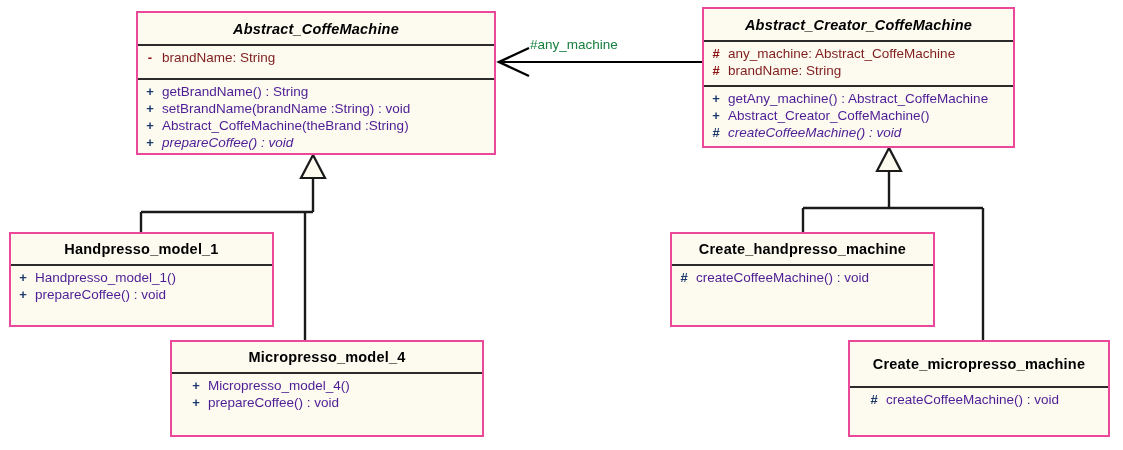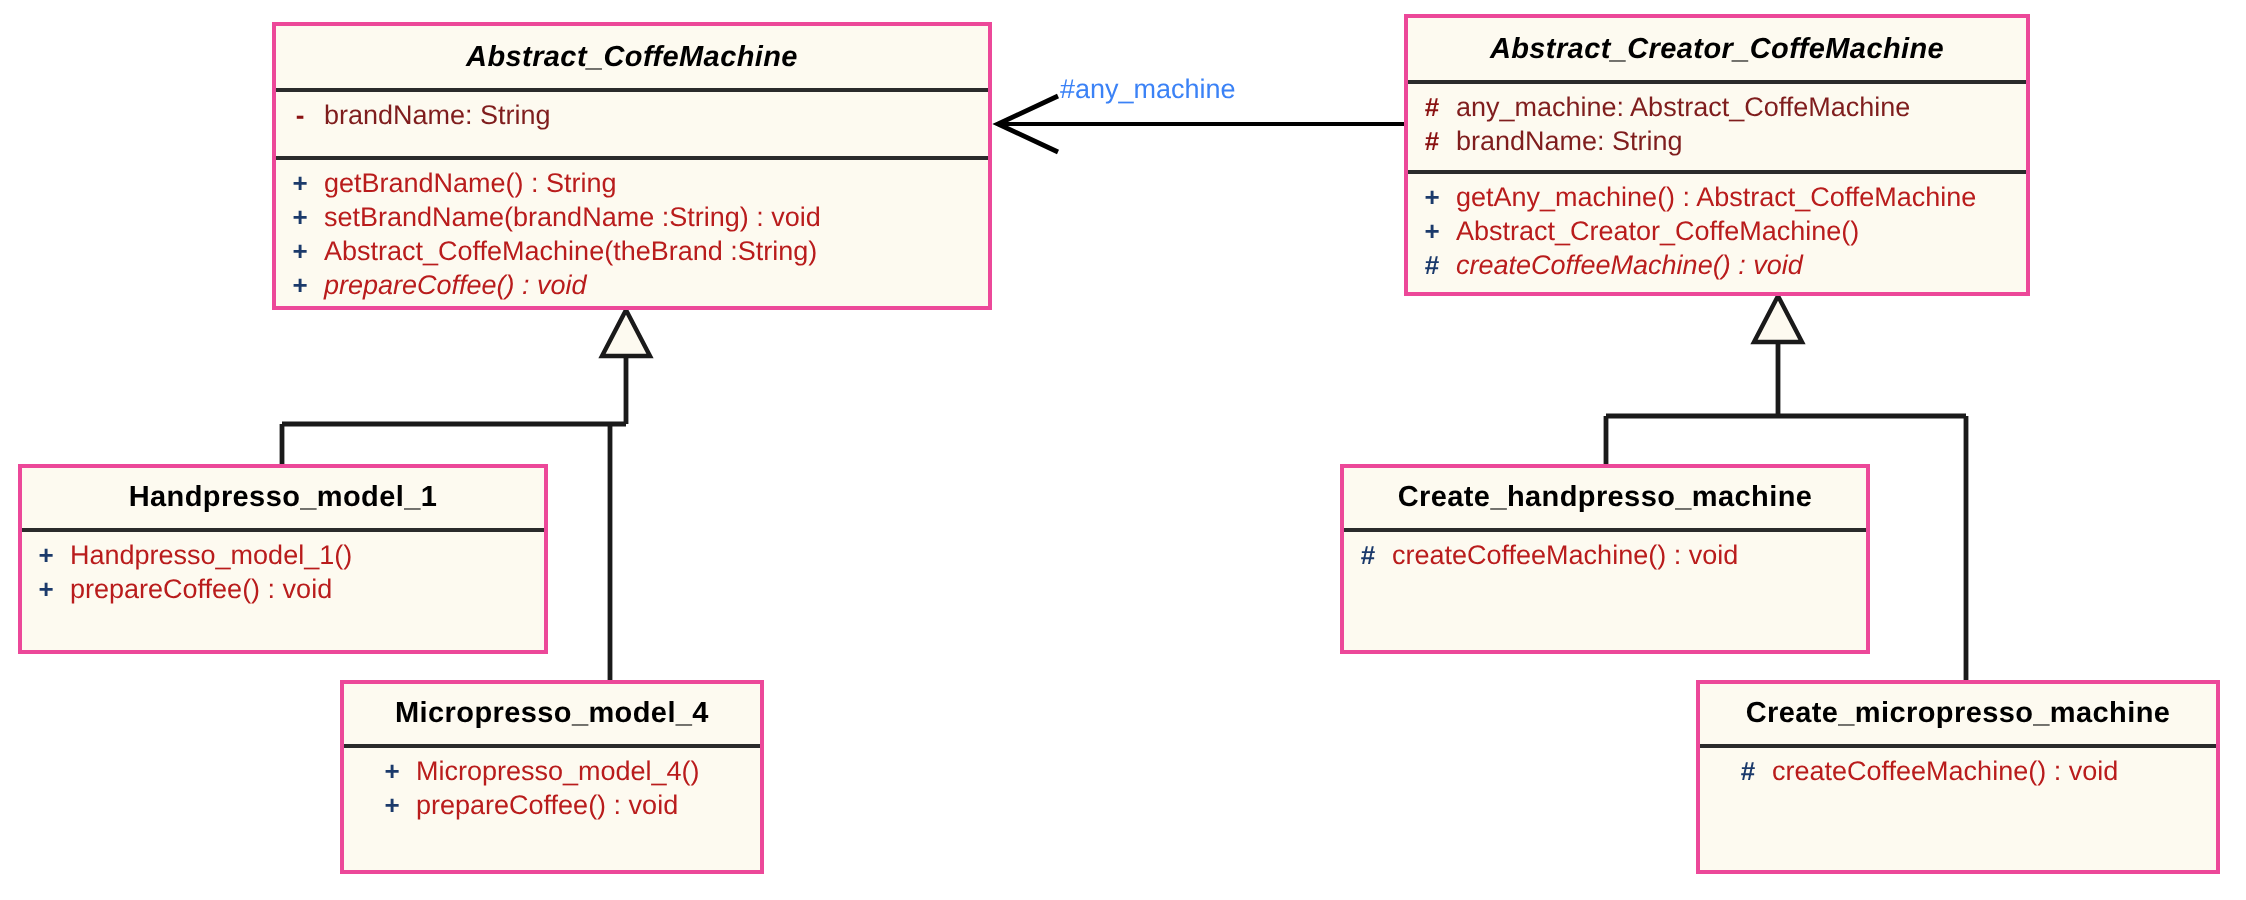--- a/index.html
+++ b/index.html
@@ -66,32 +66,32 @@
     text-align: center;
     color: #1b3a6b;
     font-weight: bold;
     font-size: 13px;
   }
   .vis.attr-vis {
     color: #8a1212;
     font-weight: bold;
   }
   .member {
-    color: #b91c1c;
+    color: #4c1d95;
   }
   .member.attr {
     color: #7f1d1d;
   }
   .member.italic {
     font-style: italic;
   }
   .assoc-label {
     position: absolute;
     font-size: 13.5px;
-    color: #3b82f6;
+    color: #15803d;
     white-space: nowrap;
   }
 </style>
 </head>
 <body>
 
 <div id="diagram">
 
   <svg id="connectors" viewBox="0 0 1123 450" xmlns="http://www.w3.org/2000/svg">
 
@@ -182,21 +182,21 @@
         <span class="vis">+</span>
         <span class="member">Handpresso_model_1()</span>
       </div>
       <div class="uml-row">
         <span class="vis">+</span>
         <span class="member">prepareCoffee() : void</span>
       </div>
     </div>
   </div>
 
-  <div class="uml-class" style="left:170px; top:340px; width:212px; height:97px;">
+  <div class="uml-class" style="left:170px; top:340px; width:314px; height:97px;">
     <div class="uml-header" style="height:30px;">Micropresso_model_4</div>
     <div class="uml-compartment" style="height:63px; padding-left:12px;">
       <div class="uml-row">
         <span class="vis">+</span>
         <span class="member">Micropresso_model_4()</span>
       </div>
       <div class="uml-row">
         <span class="vis">+</span>
         <span class="member">prepareCoffee() : void</span>
       </div>
@@ -207,21 +207,21 @@
     <div class="uml-header" style="height:30px;">Create_handpresso_machine</div>
     <div class="uml-compartment" style="height:61px;">
       <div class="uml-row">
         <span class="vis">#</span>
         <span class="member">createCoffeeMachine() : void</span>
       </div>
     </div>
   </div>
 
   <div class="uml-class" style="left:848px; top:340px; width:262px; height:97px;">
-    <div class="uml-header" style="height:30px;">Create_micropresso_machine</div>
+    <div class="uml-header" style="height:44px;">Create_micropresso_machine</div>
     <div class="uml-compartment" style="height:63px; padding-left:12px;">
       <div class="uml-row">
         <span class="vis">#</span>
         <span class="member">createCoffeeMachine() : void</span>
       </div>
     </div>
   </div>
 
 </div>
 

